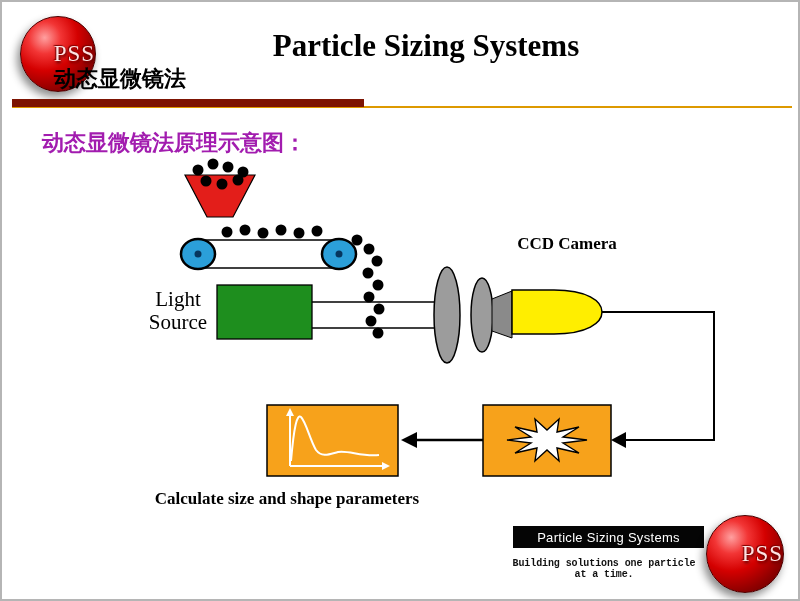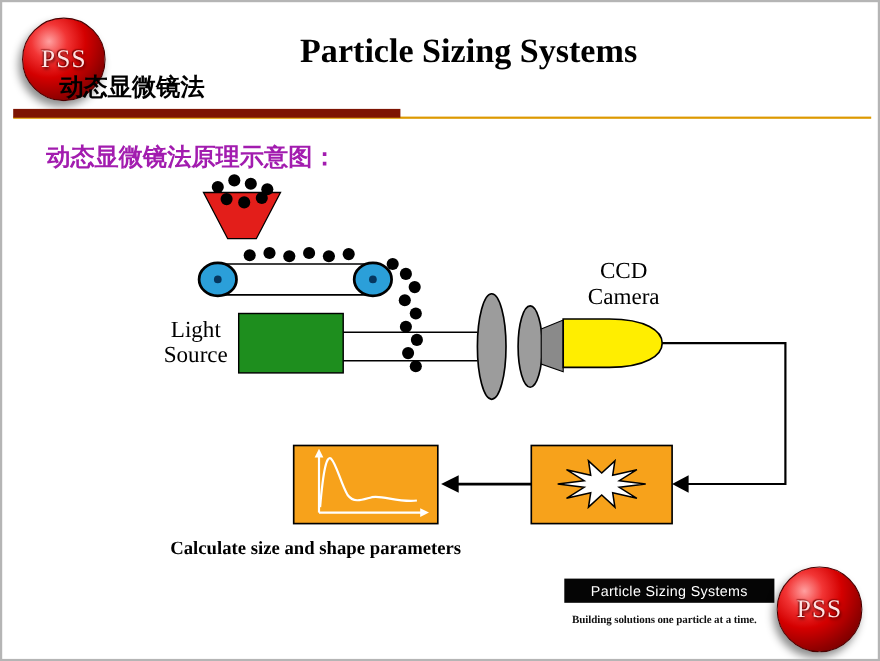--- a/index.html
+++ b/index.html
@@ -12,21 +12,21 @@
     overflow:hidden;
     font-family:"Liberation Serif", serif;
   }
   
   .logo{
     position:absolute;
     border-radius:50%;
     background:radial-gradient(circle at 32% 28%, #ffa0a0 0%, #f23535 22%, #d40000 45%, #8f0000 72%, #550000 100%);
     border:1px solid #4a0000;
     box-shadow:-3px 5px 8px rgba(0,0,0,0.45);
-    display:flex;align-items:center;justify-content:center;
+    display:flex;align-items:center;justify-content:flex-end;
   }
   .logo-top{left:18px;top:14px;width:74px;height:74px;}
   .logo-bottom{left:704px;top:513px;width:76px;height:76px;}
   .logo span{
     font-family:"Liberation Serif", serif;
     font-size:23px;letter-spacing:1px;
     color:#ffe3e3;
     text-shadow:1px 2px 3px #4d0000, -1px -1px 1px #7a0000;
   }
   .title{
@@ -51,41 +51,41 @@
     background:#7d1403;
   }
   .heading{
     position:absolute;left:40px;top:126px;
     font-size:22px;font-weight:600;color:#a21caf;
     font-family:"Liberation Sans", sans-serif;
   }
   
   .lbl{position:absolute;color:#000;text-align:center;line-height:1.1;}
   .lbl-light{left:134px;top:286px;width:84px;font-size:21px;}
-  .lbl-ccd{left:510px;top:233px;width:110px;font-size:21px;}
+  .lbl-ccd{left:510px;top:233px;width:110px;font-size:17px;font-weight:bold;}
   .lbl-calc{left:118px;top:488px;width:334px;font-size:17px;font-weight:bold;font-family:Liberation Serif, serif;}
   .lbl-digitize{left:472px;top:485px;width:150px;font-size:21px;}
   
   svg.canvas{position:absolute;left:0;top:0;width:800px;height:601px;}
   
   .brand-bar{
     position:absolute;left:511px;top:524px;width:191px;height:22px;
     background:#050505;
     display:flex;align-items:center;justify-content:center;
   }
   .brand-bar span{
     color:#ffffff;font-size:13px;
     font-family:"Liberation Sans", sans-serif;
     letter-spacing:0.3px;
   }
   .tagline{
     position:absolute;left:502px;top:556px;width:200px;
     text-align:center;
     font-size:10px;font-weight:bold;color:#111;
-    font-family:Liberation Serif, serif;
+    font-family:Liberation Mono, monospace;
     letter-spacing:-0.1px;
   }
 </style>
 </head>
 <body>
 
 <div class="slide">
 
   <div class="logo logo-top">
     <span>PSS</span>

